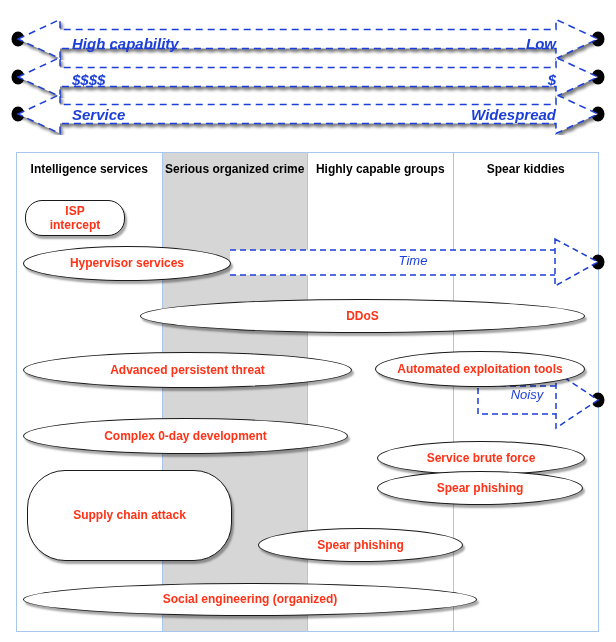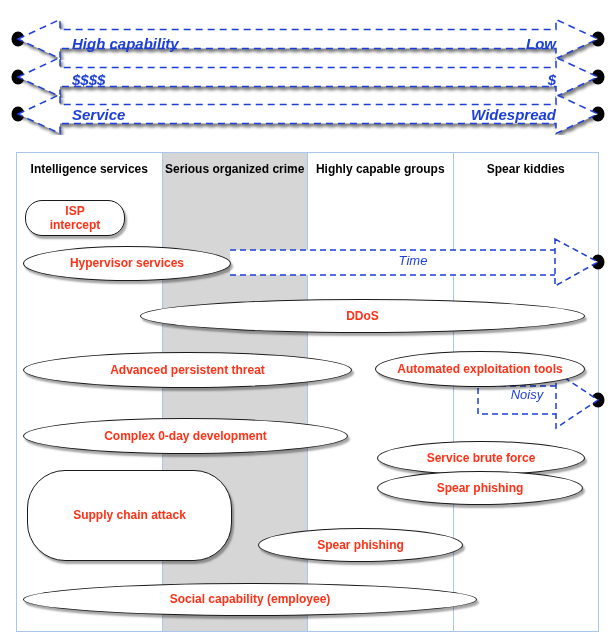--- a/index.html
+++ b/index.html
@@ -123,14 +123,14 @@
 <div class="pill biground" style="left:27px;top:470px;width:205px;height:91px">
   <span>Supply chain attack</span>
 </div>
 <div class="pill ellipse" style="left:377px;top:471px;width:206px;height:34px">
   <span>Spear phishing</span>
 </div>
 <div class="pill ellipse" style="left:258px;top:528px;width:205px;height:34px">
   <span>Spear phishing</span>
 </div>
 <div class="pill ellipse" style="left:23px;top:583px;width:454px;height:33px">
-  <span>Social capability (employee)</span>
+  <span>Social engineering (organized)</span>
 </div>
 
 </body></html>

